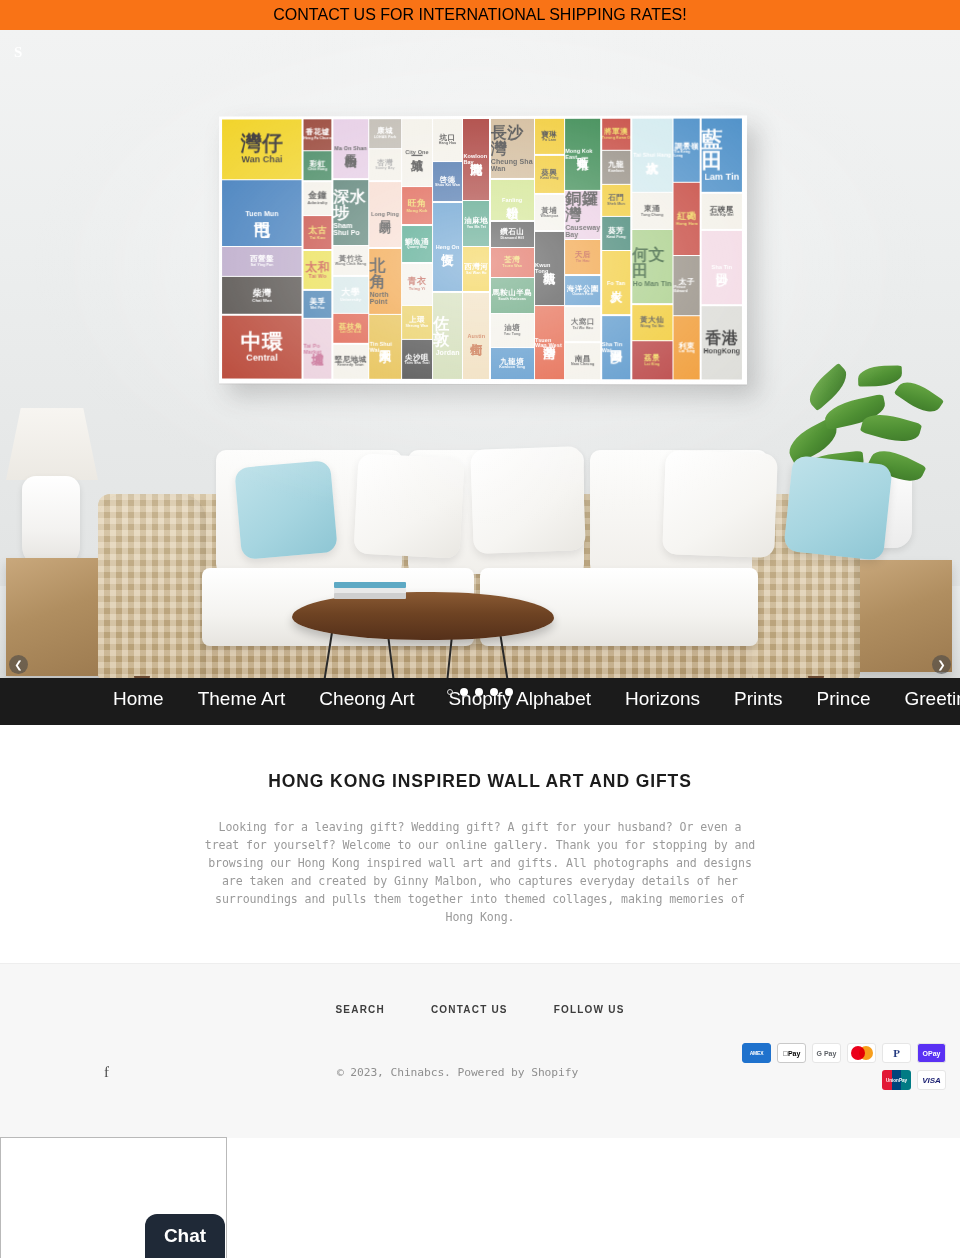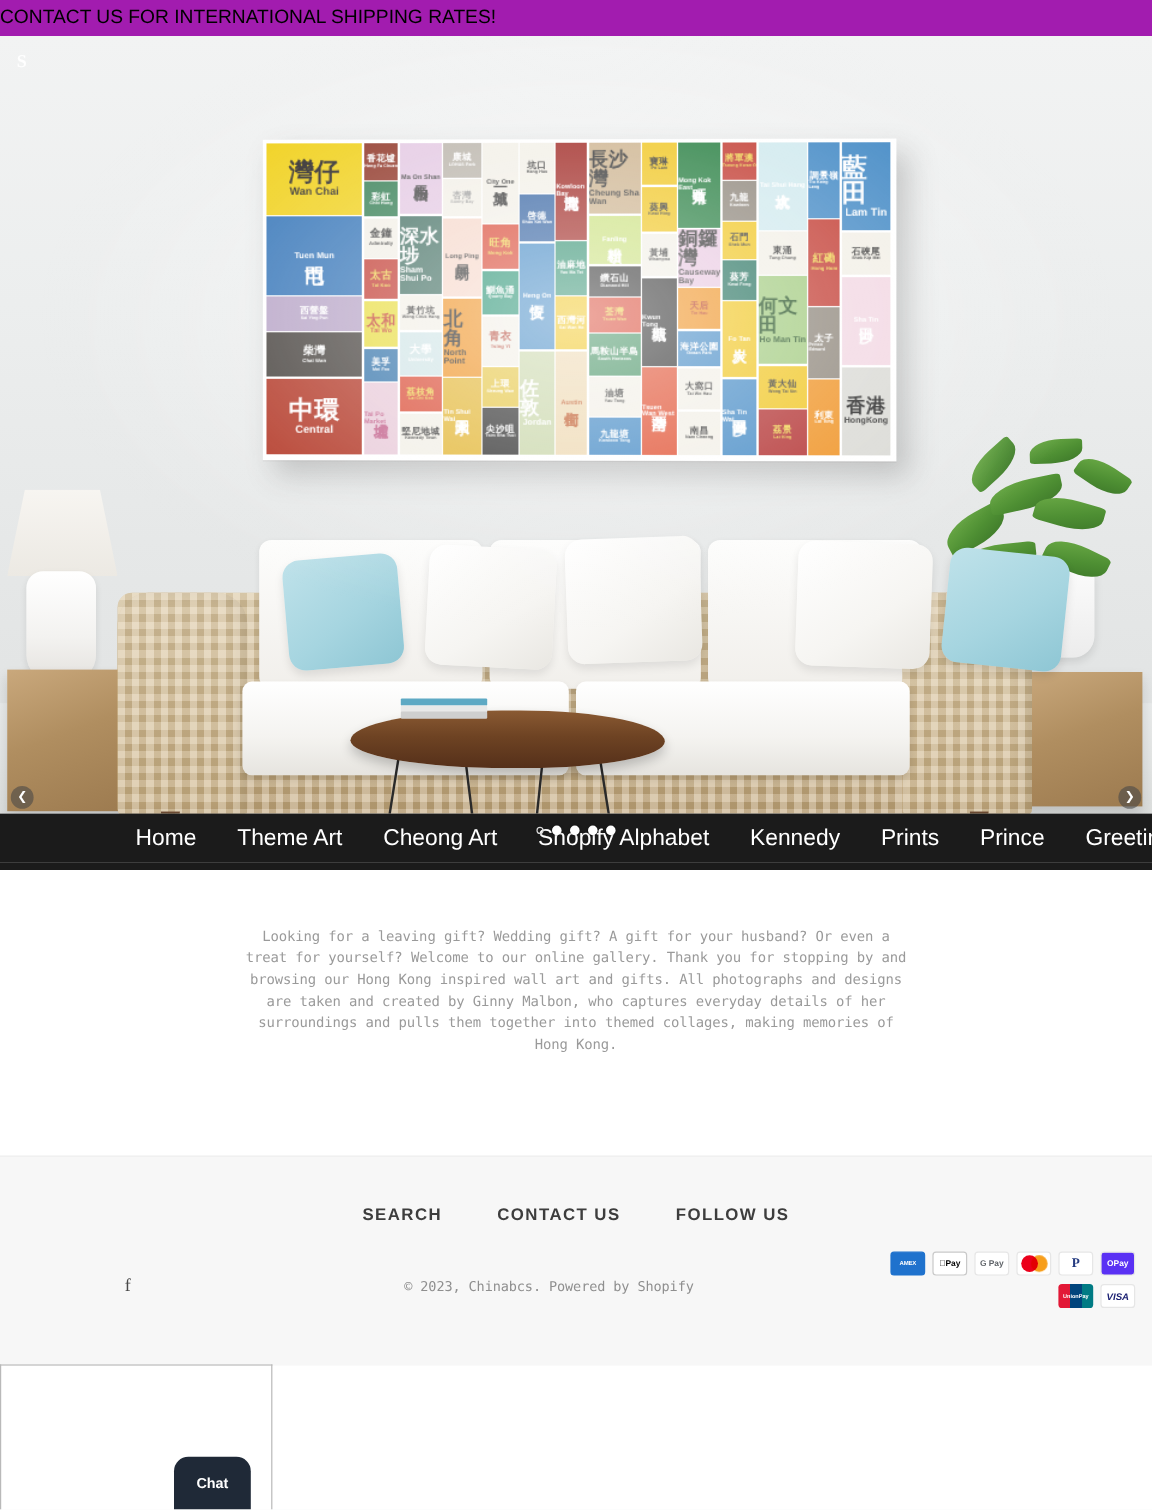--- a/index.html
+++ b/index.html
@@ -7,22 +7,22 @@
     width: 960px; height: 1258px;
     font-family: "Liberation Sans", sans-serif;
     background: #ffffff;
     overflow: hidden;
   }
   body { position: relative; }
 
   
   .announce {
     height: 30px;
-    background: #a21caf;
-    display: flex; align-items: center; justify-content: flex-start;
+    background: #f97316;
+    display: flex; align-items: center; justify-content: center;
     position: relative; z-index: 40;
   }
 
   
   .hero {
     position: relative;
     height: 648px;
     overflow: hidden;
     background: #eef0f0;
   }
@@ -300,21 +300,21 @@
     position:absolute; left:0; top:963px; width:960px; height:175px;
     background: #f7f7f7;
     border-top: 1px solid #eeeeee;
   }
   .footer-links {
     display:flex; justify-content:center; gap:46px;
     padding-top: 40px;
   }
   .footer-links a {
     color:#3d3d3d; text-decoration:none;
-    font-size: 14px; font-weight:700; letter-spacing:1.2px;
+    font-size: 10px; font-weight:700; letter-spacing:1.2px;
     font-family:"Liberation Sans", sans-serif;
   }
   .footer-bottom {
     position:absolute; left:0; top:96px; width:960px; height:70px;
   }
   .social {
     position:absolute; left:104px; top:4px;
     color:#4a4a4a; font-family:"Liberation Serif", serif; font-size:15px;
   }
   .copyright {
@@ -346,24 +346,24 @@
   .mc-circles i.a { left:0; background:#eb001b; }
   .mc-circles i.b { right:0; background:#f79e1b; mix-blend-mode:multiply; }
 
   
   .chat-panel {
     position:absolute; left:0; top:1137px; width:227px; height:121px;
     background:#ffffff; border:1px solid #b9b9b9; border-bottom:none;
   }
   .chat-btn {
     position:absolute; left:145px; top:1214px;
-    width:64px; height:44px;
+    width:80px; height:44px;
     background:#1f2937; border-radius:12px 12px 0 0;
     display:flex; align-items:center; justify-content:center;
-    color:#fff; font-size:12px; font-weight:700;
+    color:#fff; font-size:19px; font-weight:700;
     font-family:"Liberation Sans", sans-serif;
     cursor:pointer;
   }
 </style>
 </head>
 <body>
 
 <div class="announce">
   <span>CONTACT US FOR INTERNATIONAL SHIPPING RATES!</span>
 </div>
@@ -767,37 +767,38 @@
 <div class="car-btn car-next">
   <span>❯</span>
 </div>
 
 <div class="navwrap">
   <div class="nav">
       <a href="#" class="active">Home</a>
       <a href="#">Theme Art</a>
       <a href="#">Cheong Art</a>
       <a href="#">Shopify Alphabet</a>
-      <a href="#">Kennedy</a>
+      <a href="#">Horizons</a>
       <a href="#">Prints</a>
       <a href="#">Prince</a>
       <a href="#">Greeting Cards</a>
     </div>
   <div class="nav-underline-bg"></div>
 </div>
 
 <div class="car-dots">
     <span class="dot hollow"></span>
     <span class="dot"></span>
     <span class="dot"></span>
     <span class="dot"></span>
     <span class="dot"></span>
   </div>
 
 <div class="main">
+  <h1>HONG KONG INSPIRED WALL ART AND GIFTS</h1>
   <p>Looking for a leaving gift? Wedding gift? A gift for your husband? Or even a treat for yourself? Welcome to our online gallery. Thank you for stopping by and browsing our Hong Kong inspired wall art and gifts. All photographs and designs are taken and created by Ginny Malbon, who captures everyday details of her surroundings and pulls them together into themed collages, making memories of Hong Kong.</p>
 </div>
 
 <div class="footer">
   <div class="footer-links">
       <a href="#">SEARCH</a>
       <a href="#">CONTACT US</a>
       <a href="#">FOLLOW US</a>
     </div>
   <div class="footer-bottom">

